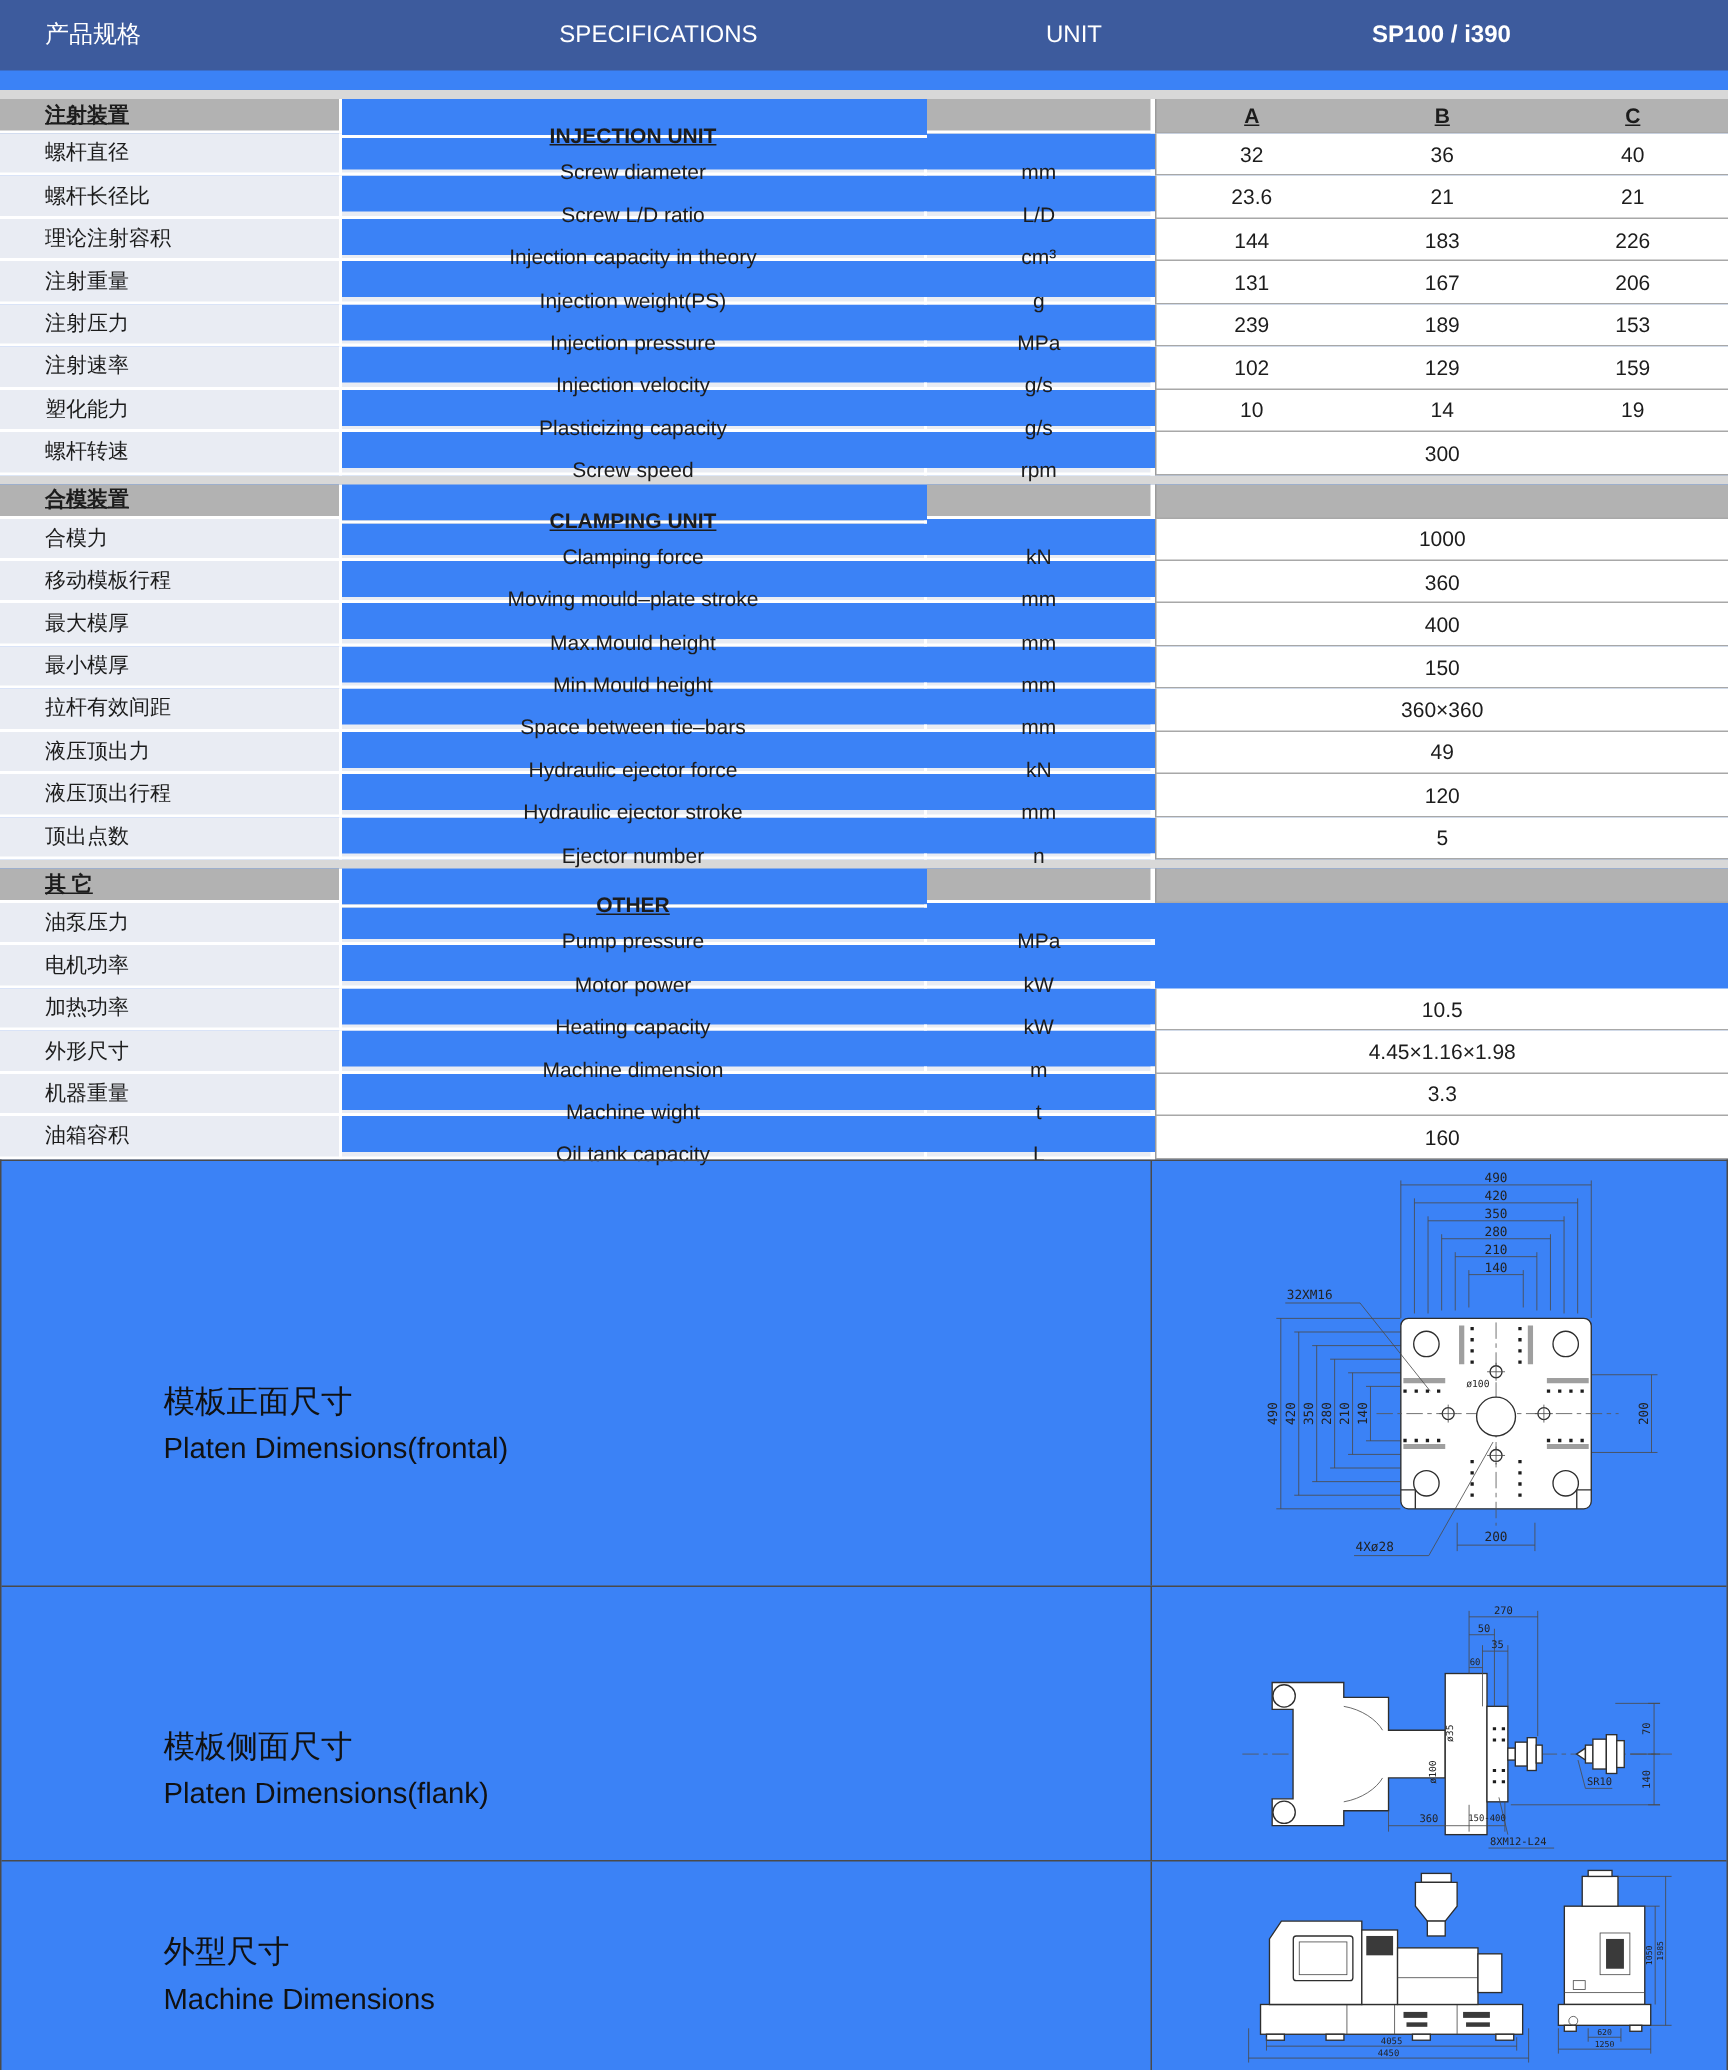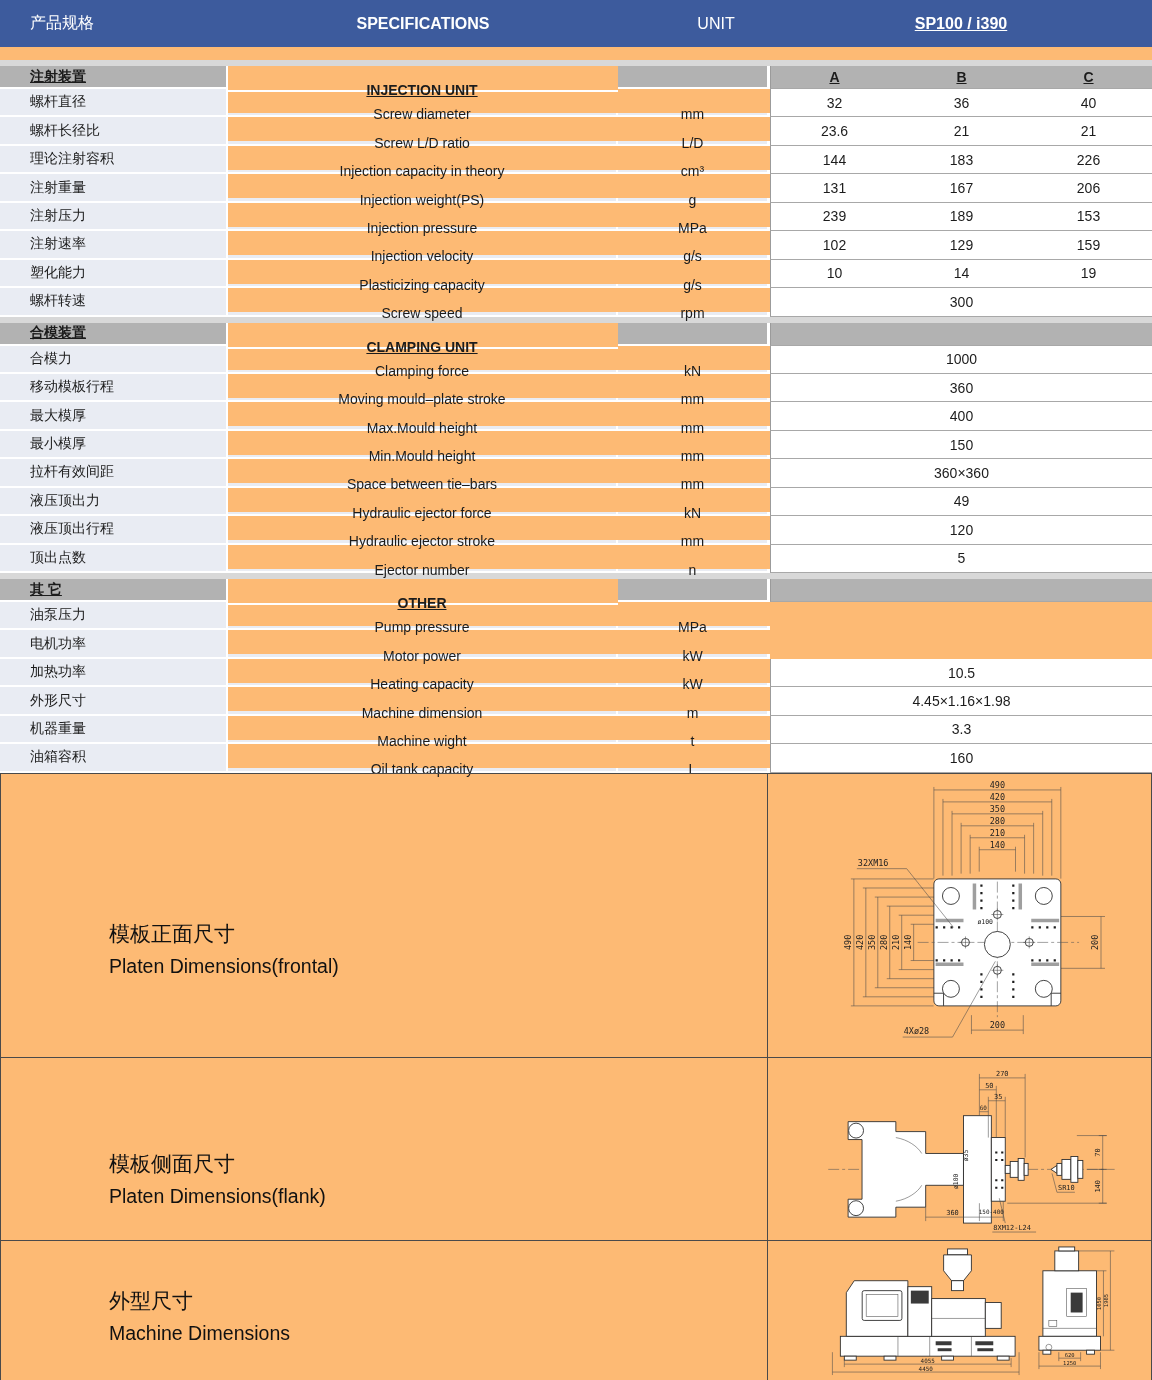--- a/index.html
+++ b/index.html
@@ -1,25 +1,25 @@
 <!DOCTYPE html>
 <html><head>
 <meta charset="utf-8">
 <style>
   html,body{margin:0;padding:0;background:#fff;}
-  #page{position:relative;width:1152px;height:1380px;background:#fdba74;overflow:hidden;
+  #page{position:relative;width:1152px;height:1380px;background:#3b82f6;overflow:hidden;
         font-family:"Liberation Sans","DejaVu Sans",sans-serif;color:#1c1c1c;}
 
   
   .topbar{position:absolute;top:0;left:0;width:1152px;height:47px;background:#3d5b9d;}
   .topbar div{position:absolute;top:0;height:47px;display:flex;align-items:center;color:#fff;font-size:16px;}
   .t-cn{left:30px;}
-  .t-en{left:228px;width:390px;justify-content:center;font-weight:bold;}
+  .t-en{left:244px;width:390px;justify-content:center;}
   .t-unit{left:640px;width:152px;justify-content:center;}
-  .t-model{left:770px;width:382px;justify-content:center;font-weight:bold;font-size:19px;text-decoration:underline;}
+  .t-model{left:770px;width:382px;justify-content:center;font-weight:bold;font-size:19px;}
 
   
   .spec{position:absolute;top:60px;left:0;width:1152px;}
   .strip{height:6px;background:#d8d8d8;}
   .row{display:flex;width:1152px;}
   .hrow{height:23px;}
   .drow{height:28.45px;}
   .cell{box-sizing:border-box;display:flex;align-items:center;background:#e9ecf3;
         border-right:2px solid #fff;border-bottom:2px solid #fff;font-size:14px;}
   .c1{width:228px;padding-left:30px;}

